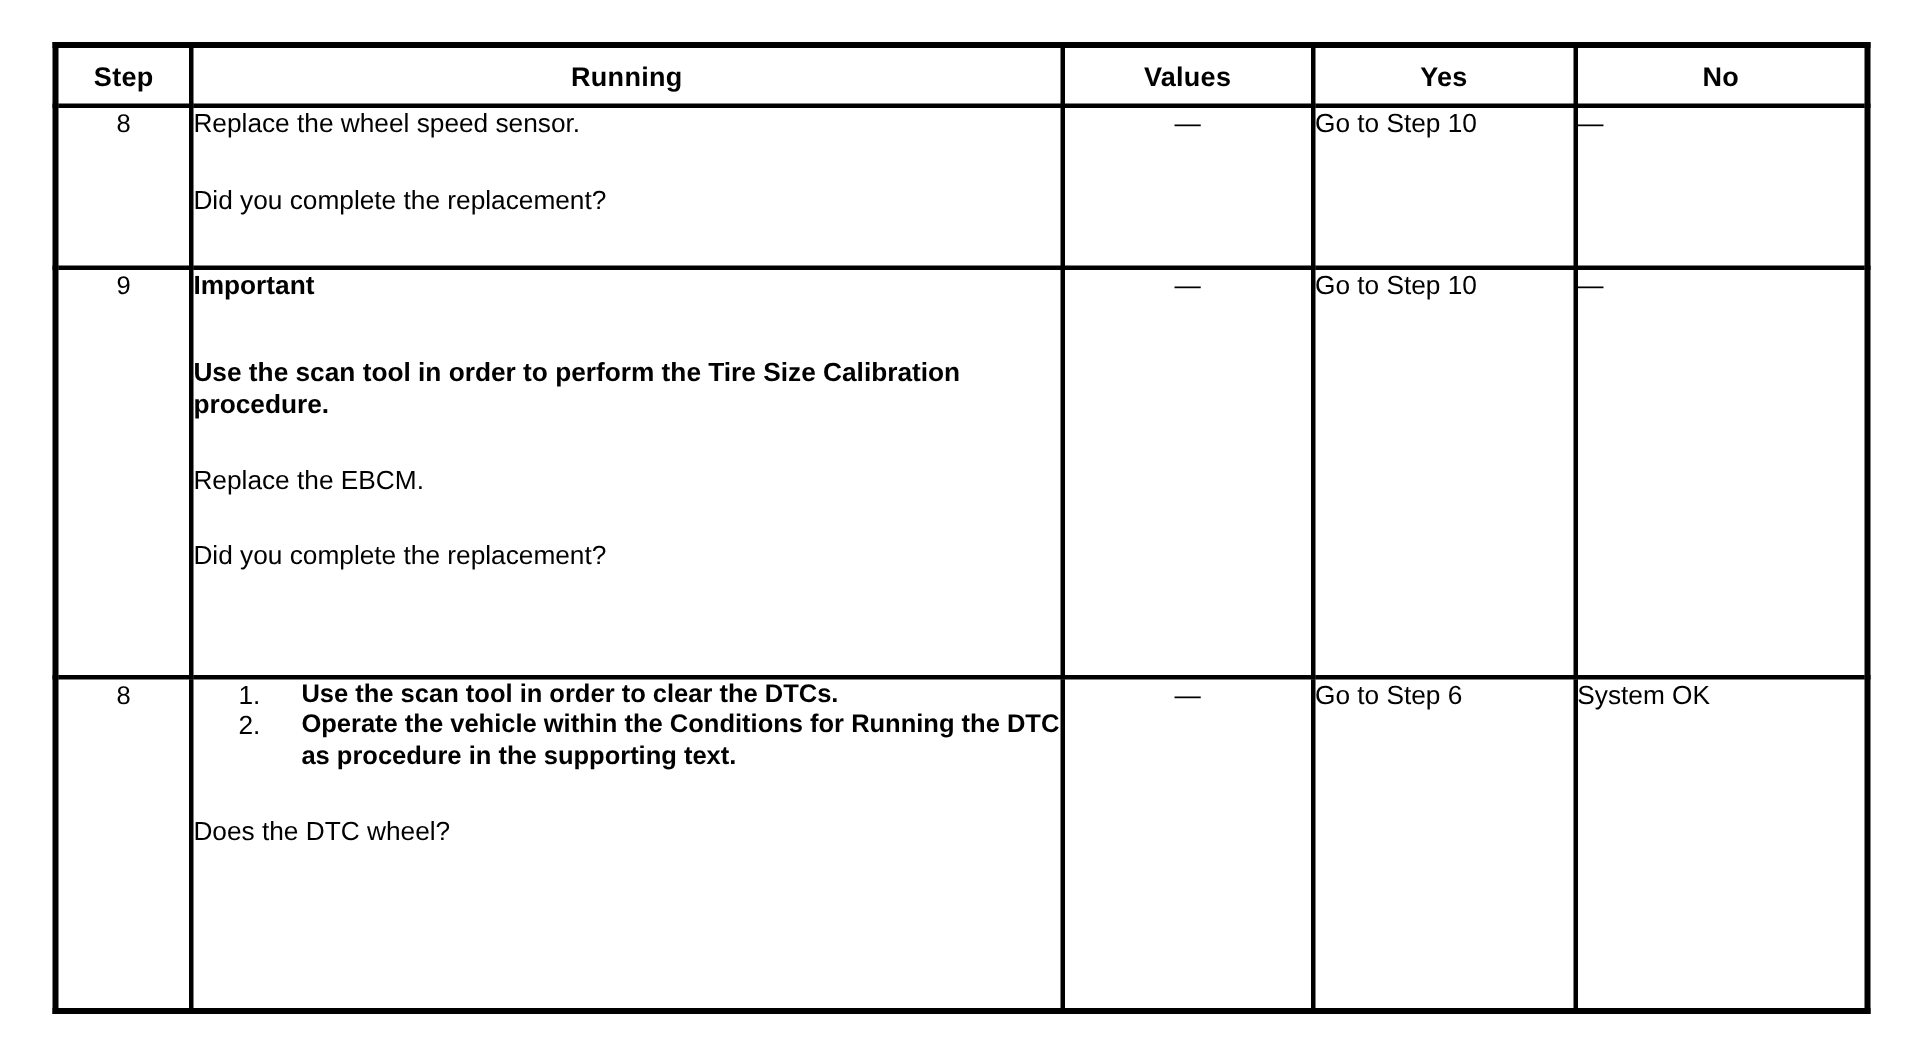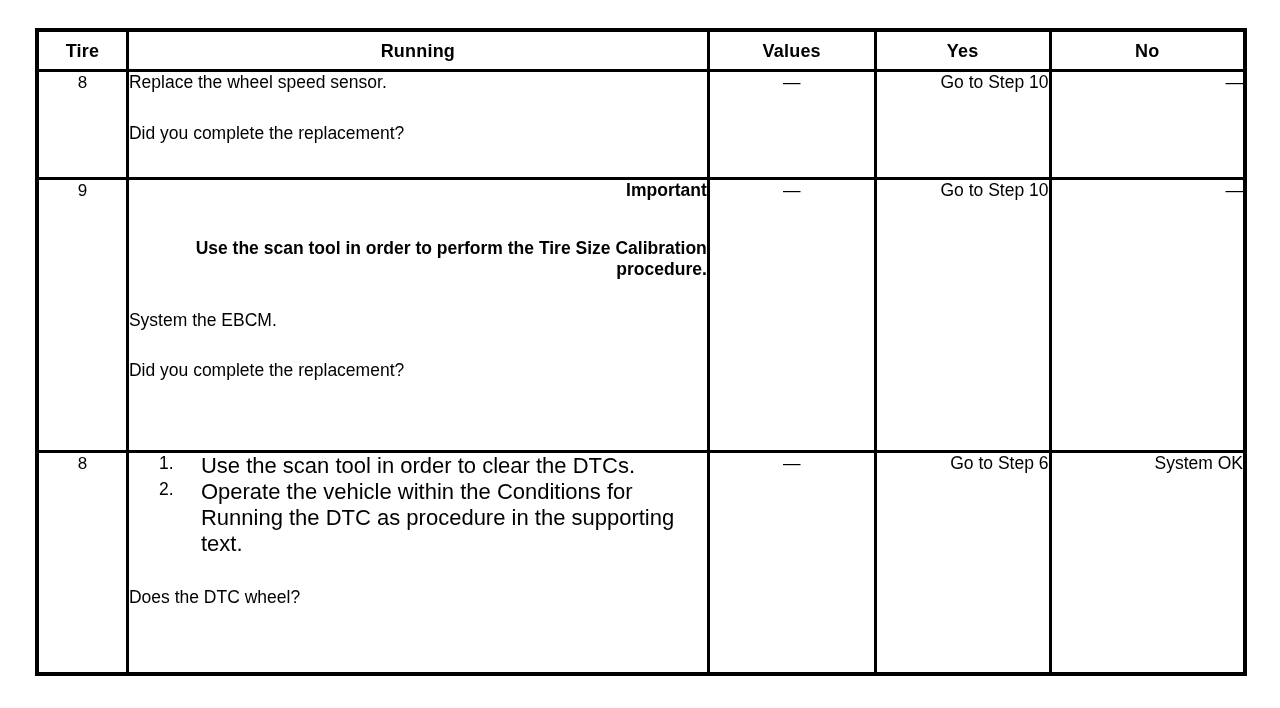--- a/index.html
+++ b/index.html
@@ -73,30 +73,30 @@
     line-height: 1.18;
     vertical-align: top;
   }
   .cell-values {
     text-align: center;
     vertical-align: middle;
     font-size: 17.5px;
     line-height: 1.18;
   }
   .cell-answer {
-    text-align: right;
+    text-align: left;
     vertical-align: bottom;
     font-size: 17.5px;
     line-height: 1.18;
     padding-bottom: 6px;
   }
 
   
   .act-line { display: block; white-space: normal; }
-  .act-line.bold { font-weight: bold; text-align: right; }
+  .act-line.bold { font-weight: bold; }
   .gap-md { height: 30px; }
   .gap-lg { height: 38px; }
 
   
   .num-list {
     margin: 0;
     padding: 0;
     list-style: none;
   }
   .num-list li {
@@ -108,22 +108,23 @@
     flex: 0 0 auto;
     width: 72px;
     padding-left: 30px;
     box-sizing: border-box;
     text-align: left;
     font-size: 17.5px;
     line-height: 1.18;
   }
   .num-text {
     flex: 1 1 auto;
-    font-size: 22px;
-    line-height: 1.18;
+    font-size: 17px;
+    line-height: 1.18;
+    font-weight: bold;
   }
 
   .dash { font-size: 17.5px; line-height: 1; }
 
   
   .r8 { height: 107px; }
   .r9 { height: 271px; }
   .r10 { height: 221px; }
 </style>
 </head>
@@ -135,21 +136,21 @@
     <colgroup>
       <col class="c-step">
       <col class="c-action">
       <col class="c-values">
       <col class="c-yes">
       <col class="c-no">
     </colgroup>
 
     <thead>
       <tr class="hdr-row">
-        <th>Tire</th>
+        <th>Step</th>
         <th>Running</th>
         <th>Values</th>
         <th>Yes</th>
         <th>No</th>
       </tr>
     </thead>
 
     <tbody>
 
       <tr class="r8">
@@ -171,21 +172,21 @@
       </tr>
 
       <tr class="r9">
         <td class="cell-step">9</td>
 
         <td class="cell-action">
           <span class="act-line bold">Important</span>
           <div class="gap-lg"></div>
           <span class="act-line bold">Use the scan tool in order to perform the Tire Size Calibration procedure.</span>
           <div class="gap-md"></div>
-          <span class="act-line">System the EBCM.</span>
+          <span class="act-line">Replace the EBCM.</span>
           <div class="gap-md"></div>
           <span class="act-line">Did you complete the replacement?</span>
         </td>
 
         <td class="cell-values">
           <span class="dash">—</span>
         </td>
 
         <td class="cell-answer">Go to Step 10</td>
 

